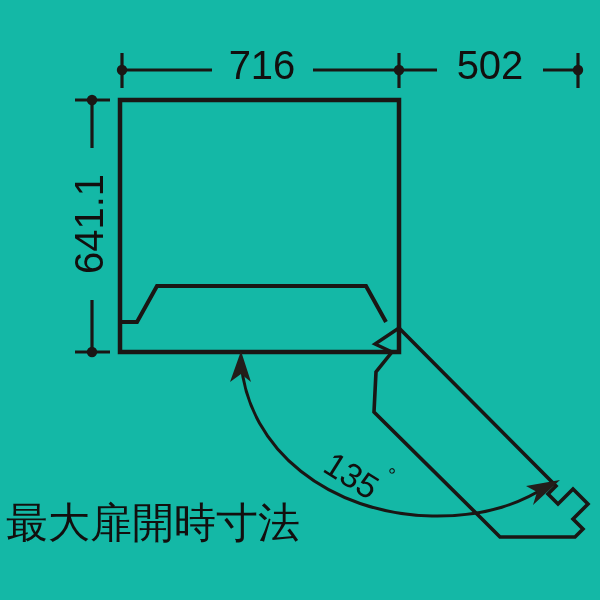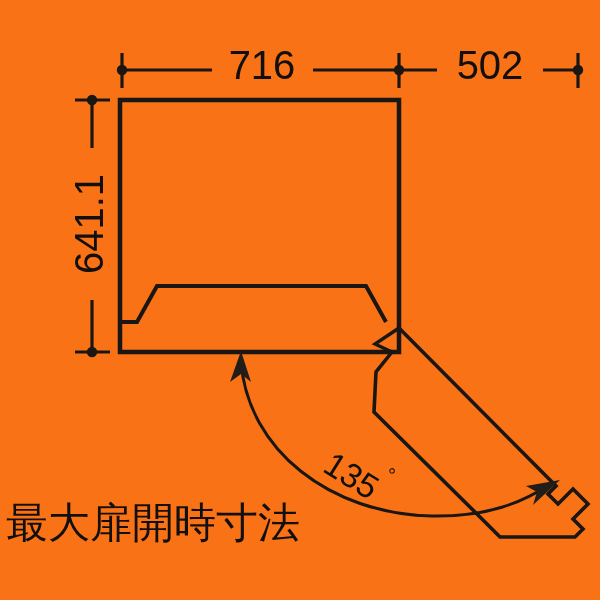--- a/index.html
+++ b/index.html
@@ -7,21 +7,21 @@
     padding: 0;
     background: #ffffff;
   }
   body {
     font-family: "Liberation Sans", sans-serif;
   }
   #drawing-root {
     position: relative;
     width: 600px;
     height: 600px;
-    background: #f97316;
+    background: #14b8a6;
     overflow: hidden;
   }
   svg.sheet {
     position: absolute;
     top: 0;
     left: 0;
     width: 600px;
     height: 600px;
     display: block;
   }

